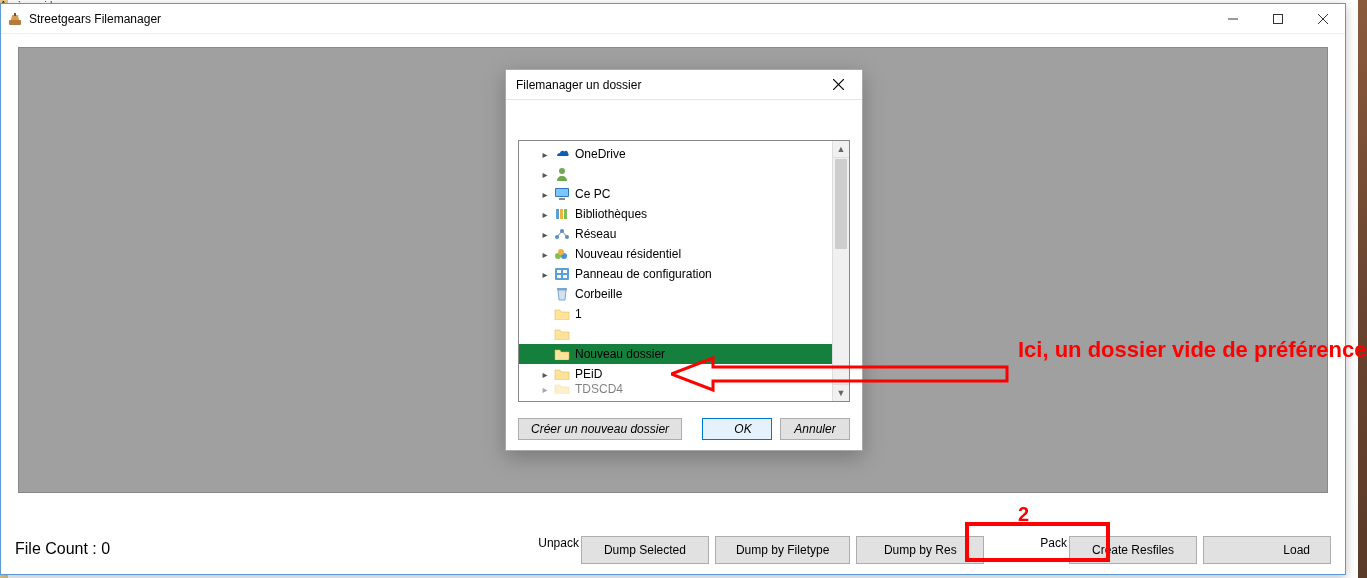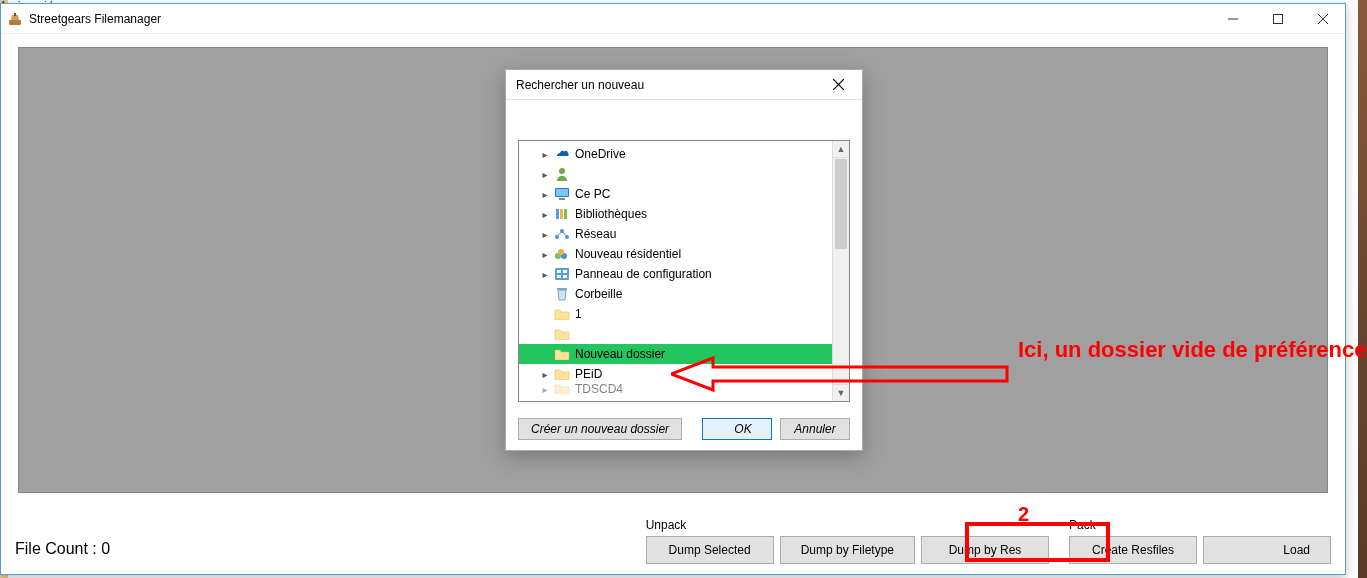--- a/index.html
+++ b/index.html
@@ -65,21 +65,21 @@
     }
     .bottom-row {
       display: flex; align-items: flex-end; gap: 20px;
     }
     .file-count {
       font-size: 16px; color: #000; white-space: nowrap;
       margin-bottom: 6px;
       flex: 0 0 auto;
     }
     .spacer { flex: 1; }
-    .group { display: flex; flex-direction: column; gap: 2px; }
+    .group { display: flex; flex-direction: row; gap: 2px; margin-left: 36px; }
     .group-label { font-size: 12px; color: #000; margin-bottom: 2px; }
     .btn-row { display: flex; gap: 6px; border-radius: 14px; }
     .btn {
       height: 28px; padding: 0 20px;
       background: #e1e1e1;
       border: 1px solid #adadad;
       font-size: 12px;
       min-width: 128px;
       display: flex; align-items: center; justify-content: center;
       cursor: pointer;
@@ -128,21 +128,21 @@
     .tree-row .twist {
       width: 12px; height:12px; margin-right:2px;
       display:inline-flex;align-items:center;justify-content:center;
       color:#555; font-size:10px;
     }
     .tree-row .icn {
       width:18px; height:16px; margin-right:4px;
       display:inline-flex;align-items:center;justify-content:center;
     }
     .tree-row.selected {
-      background:#22c55e;
+      background:#15803d;
     }
     .indent-1 { padding-left: 20px; }
     .dlg-scroll {
       width: 17px;
       background:#f0f0f0;
       border-left:1px solid #ddd;
       position:relative;
     }
     .dlg-scroll .arrow {
       position:absolute; left:0; width:100%; height:17px;
@@ -270,21 +270,21 @@
               <span>Load</span>
             </div>
         </div>
       </div>
     </div>
   </div>
 </div>
 
 <div class="dlg">
   <div class="dlg-titlebar">
-    <span class="dlg-title">Rechercher un nouveau</span>
+    <span class="dlg-title">Filemanager un dossier</span>
     <div class="dlg-close">
       <svg width="11" height="11">
           <line x1="0" y1="0" x2="11" y2="11" stroke="#000" stroke-width="1.2"></line>
           <line x1="11" y1="0" x2="0" y2="11" stroke="#000" stroke-width="1.2"></line>
         </svg>
     </div>
   </div>
 
   <div class="dlg-body">
     <div class="tree">

